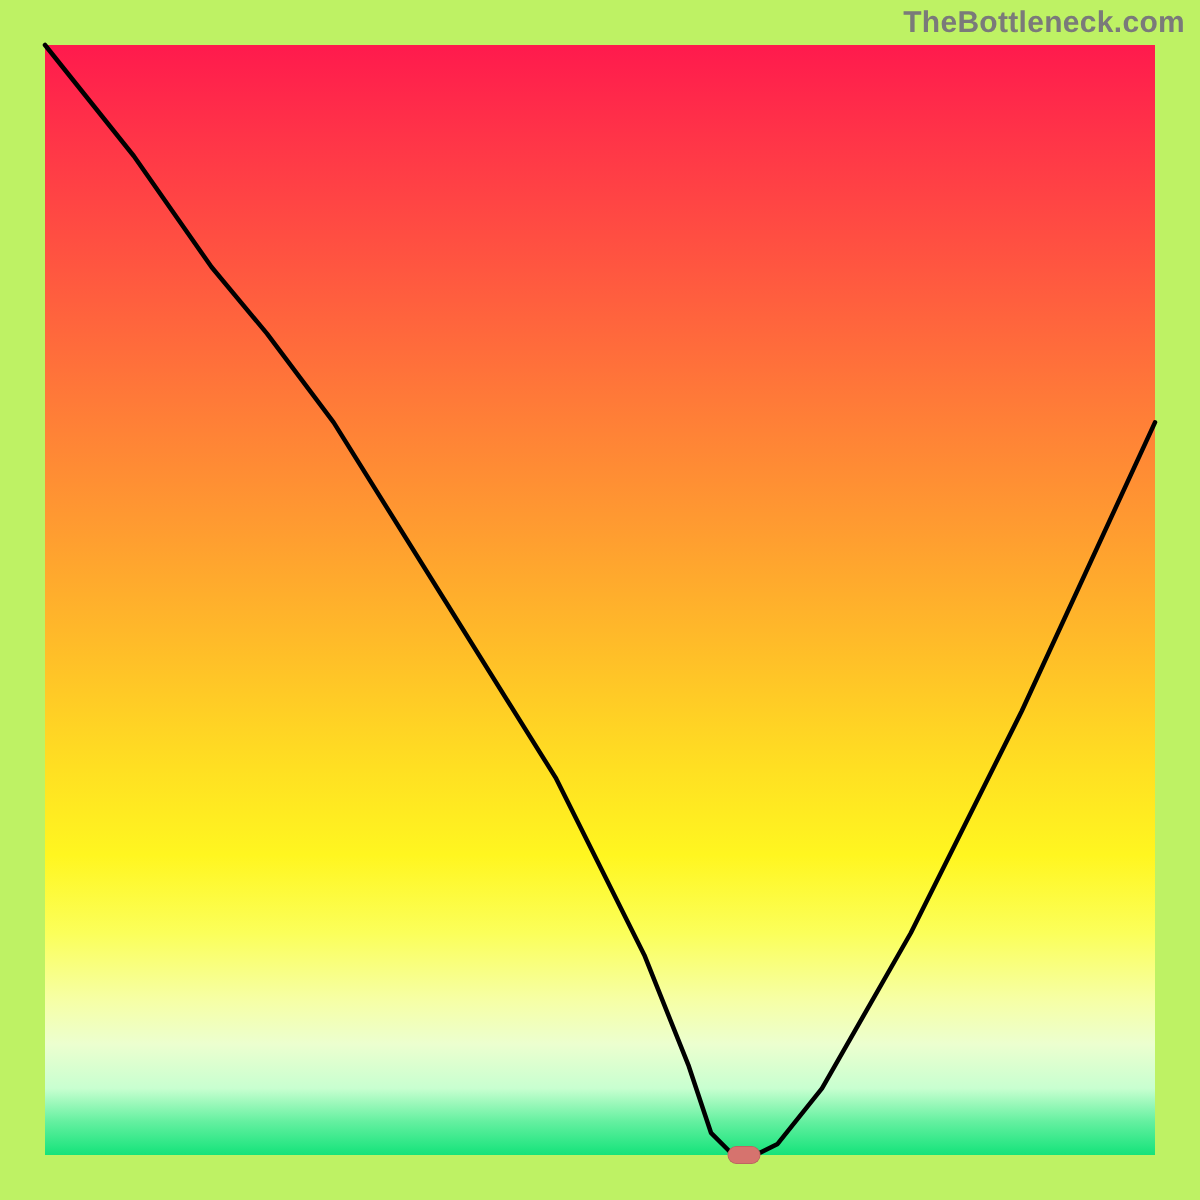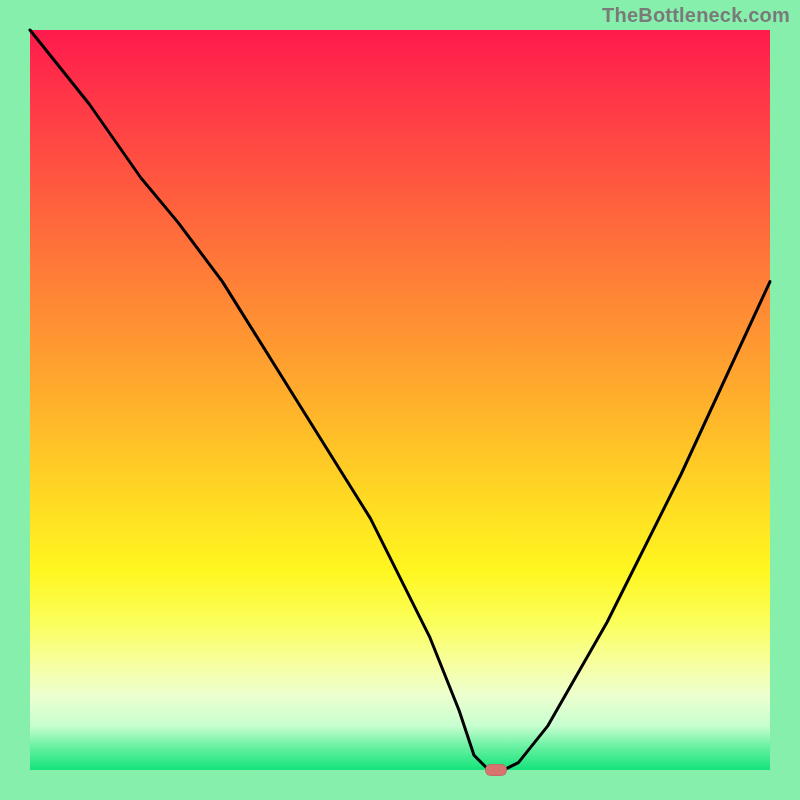--- a/index.html
+++ b/index.html
@@ -8,21 +8,21 @@
     width: 800px;
     height: 800px;
     background: #000;
     font-family: Arial, Helvetica, sans-serif;
     overflow: hidden;
   }
   .frame {
     position: relative;
     width: 800px;
     height: 800px;
-    background: #86efac;
+    background: #bef264;
   }
   .plot-area {
     position: absolute;
     left: 30px;
     top: 30px;
     width: 740px;
     height: 740px;
     
     background: linear-gradient(
       to bottom,

